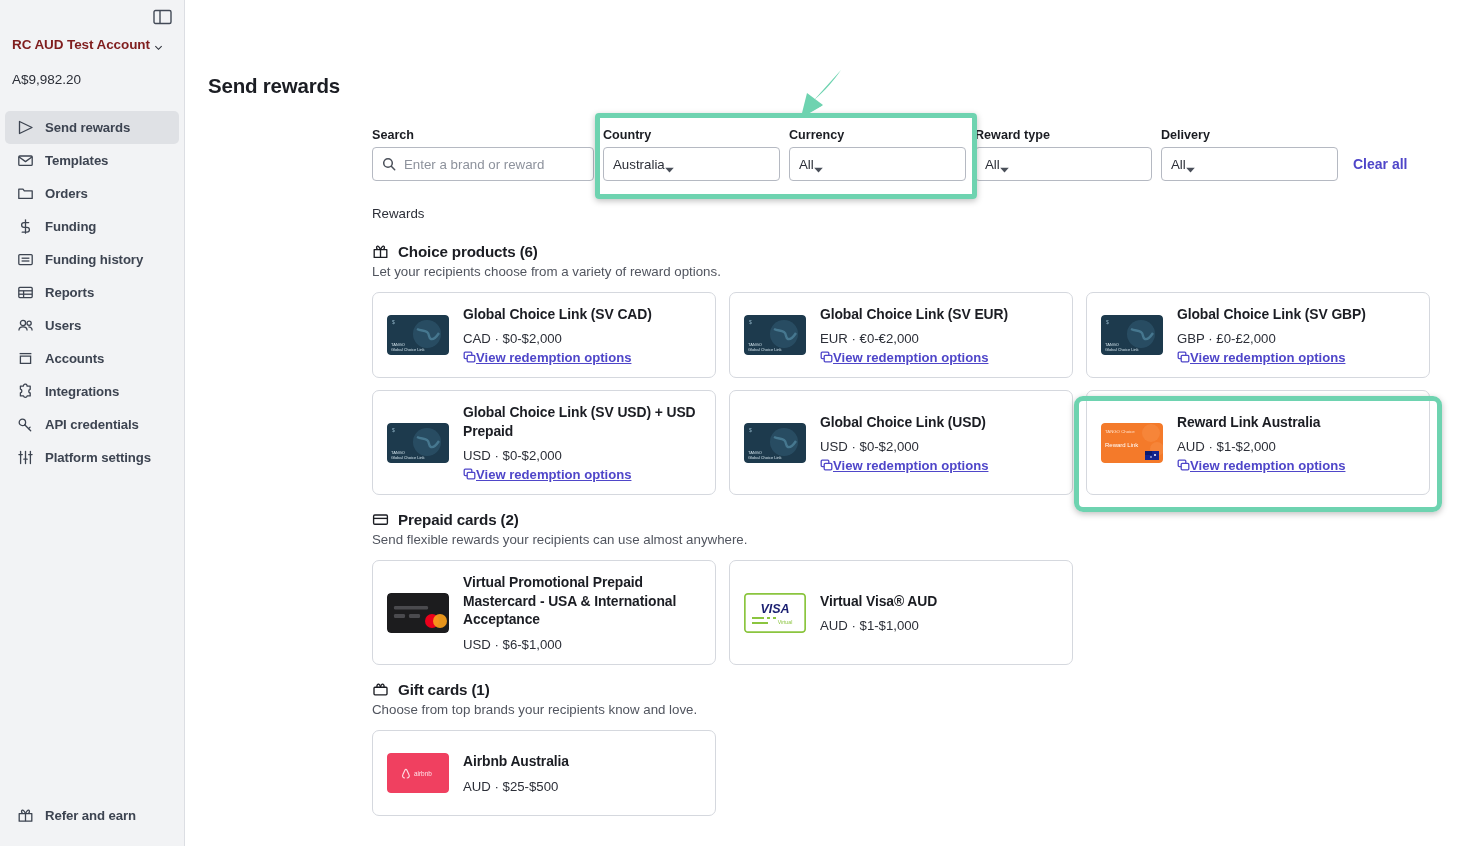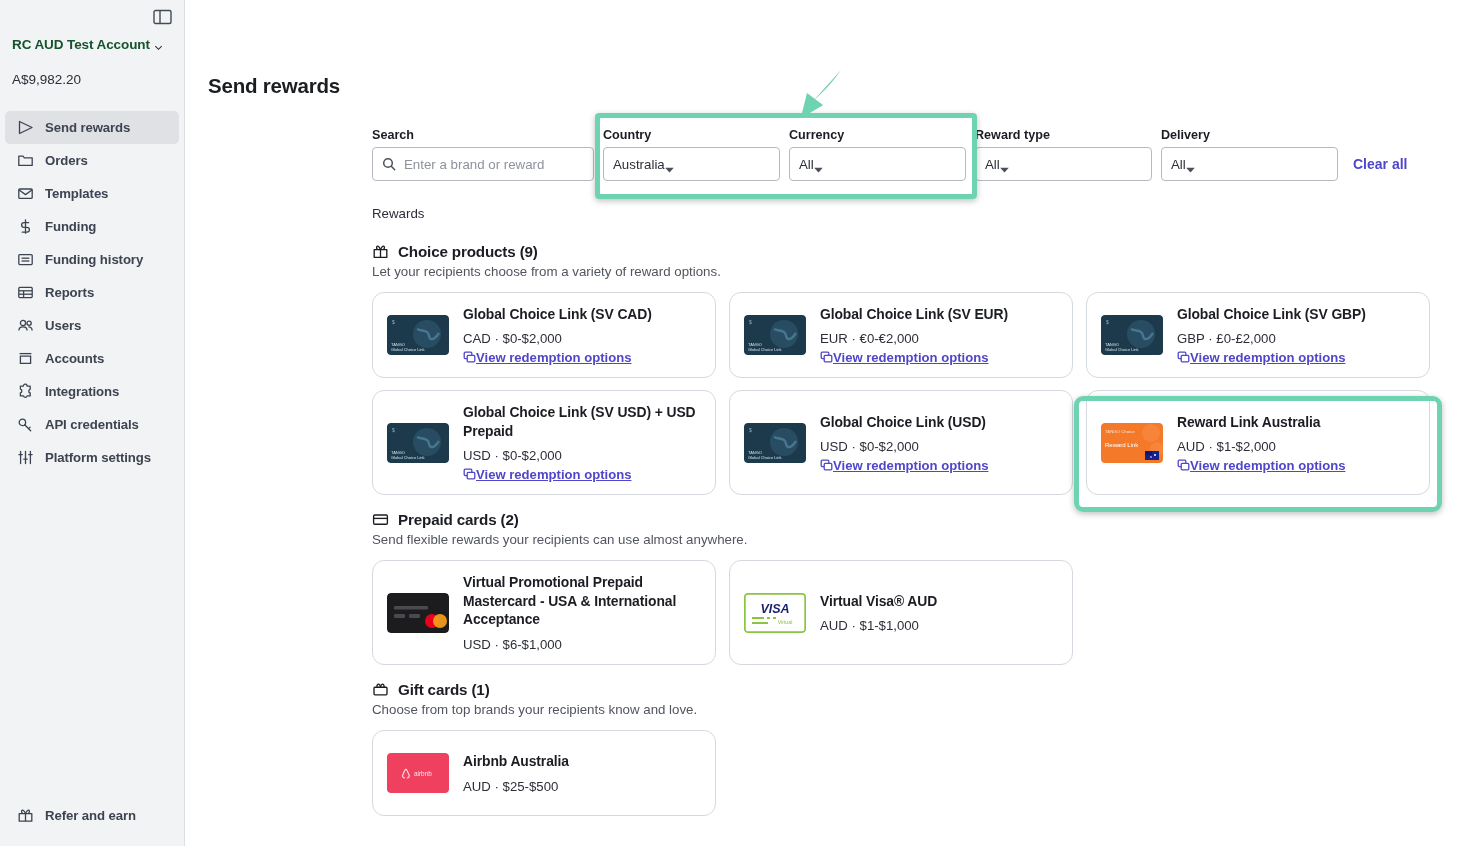--- a/index.html
+++ b/index.html
@@ -15,21 +15,21 @@
 
   
   #sidebar{
     position:absolute; left:0; top:0; width:185px; height:846px;
     background:#f2f3f5; border-right:1px solid #dcdee3;
   }
   .sb-toggle-row{ height:33px; display:flex; align-items:center; justify-content:flex-end; padding-right:12px; }
   .sb-toggle{ width:19px; height:16px; cursor:pointer; display:block; }
   .sb-account{ padding:4px 12px 0 12px; }
   .sb-acct-name{
-    font-size:13.5px; font-weight:bold; color:#14532d; letter-spacing:-.1px;
+    font-size:13.5px; font-weight:bold; color:#7f1d1d; letter-spacing:-.1px;
     display:flex; align-items:center; gap:4px; cursor:pointer;
   }
   .sb-acct-bal{ font-size:13.5px; color:#2c2f38; margin-top:20px; }
   .chev{ width:9px; height:9px; display:inline-block; }
   .sb-nav{ margin-top:24px; }
   .sb-item{
     display:flex; align-items:center; gap:11px;
     height:33px; padding:0 12px; margin:0 5px; border-radius:5px;
     font-size:13.2px; font-weight:bold; color:#3d4451; cursor:pointer;
     letter-spacing:-.1px;
@@ -69,21 +69,21 @@
   
   #sections{ position:absolute; left:187px; top:243px; width:1060px; }
   .section{ margin-bottom:16px; }
   .sec-head{ display:flex; align-items:center; gap:9px; }
   .sec-ico{ width:17px; height:17px; flex:0 0 17px; }
   .sec-title{ font-size:15.2px; font-weight:bold; color:#1b1d23; letter-spacing:-.15px; }
   .sec-sub{ font-size:13.3px; color:#51555f; margin-top:4px; margin-bottom:13px; }
 
   .grid{ display:flex; flex-wrap:wrap; gap:12px 13px; }
   .card{
-    width:344px; min-height:86px; border:1px solid #d5d8de; border-radius:12px;
+    width:344px; min-height:86px; border:1px solid #d5d8de; border-radius:7px;
     background:#fff; display:flex; align-items:center; gap:14px;
     padding:12px 14px; cursor:pointer;
   }
   .card.tall{ min-height:96px; }
   .thumb{ width:62px; height:40px; flex:0 0 62px; border-radius:4px; overflow:hidden; }
   .c-body{ flex:1; min-width:0; }
   .c-title{ font-size:13.9px; font-weight:bold; color:#1b1d23; line-height:1.33; letter-spacing:-.1px; }
   .c-meta{ font-size:13.2px; color:#2c2f38; margin-top:8px; }
   .c-link{
     display:flex; align-items:center; gap:0; margin-top:4px;
@@ -133,34 +133,34 @@
         <svg viewBox="0 0 17 17" width="17" height="17" fill="none" stroke="#3d4451" stroke-width="1.3" stroke-linejoin="round">
           <polygon points="2.5,2.5 15,8.5 2.5,14.5 2.5,2.5"></polygon>
         </svg>
       </span>
       <span>Send rewards</span>
     </div>
 
     <div class="sb-item">
       <span class="sb-ico">
         <svg viewBox="0 0 17 17" width="17" height="17" fill="none" stroke="#3d4451" stroke-width="1.3" stroke-linejoin="round">
-          <path d="M1.8 4.2h4.2l1.3 1.6h7.9v7.6H1.8z"></path>
-        </svg>
-      </span>
-      <span>Orders</span>
-    </div>
-
-    <div class="sb-item">
-      <span class="sb-ico">
-        <svg viewBox="0 0 17 17" width="17" height="17" fill="none" stroke="#3d4451" stroke-width="1.3" stroke-linejoin="round">
           <rect x="1.8" y="4" width="13.4" height="9.4" rx="1"></rect>
           <polyline points="1.8,4.8 8.5,9.6 15.2,4.8"></polyline>
         </svg>
       </span>
       <span>Templates</span>
+    </div>
+
+    <div class="sb-item">
+      <span class="sb-ico">
+        <svg viewBox="0 0 17 17" width="17" height="17" fill="none" stroke="#3d4451" stroke-width="1.3" stroke-linejoin="round">
+          <path d="M1.8 4.2h4.2l1.3 1.6h7.9v7.6H1.8z"></path>
+        </svg>
+      </span>
+      <span>Orders</span>
     </div>
 
     <div class="sb-item">
       <span class="sb-ico">
         <svg viewBox="0 0 17 17" width="17" height="17" fill="none" stroke="#3d4451" stroke-width="1.3" stroke-linecap="round">
           <line x1="8.5" y1="1.8" x2="8.5" y2="15.2"></line>
           <path d="M11.7 4.6H7a2.4 2.4 0 0 0 0 4.8h3a2.4 2.4 0 0 1 0 4.8H5.2"></path>
         </svg>
       </span>
       <span>Funding</span>
@@ -335,21 +335,21 @@
 
   <div id="sections">
       <div class="section">
         <div class="sec-head">
           <span class="sec-ico"><svg viewBox="0 0 17 17" width="17" height="17" fill="none" stroke="#1b1d23" stroke-width="1.35" stroke-linejoin="round">
               <rect x="2.2" y="6.6" width="12.6" height="7.8"></rect>
               <line x1="8.5" y1="6.6" x2="8.5" y2="14.4"></line>
               <path d="M8.5 6.6C7.6 4.5 6.6 2.9 5.4 3.1 4.3 3.3 4.2 5.3 5.6 6.6"></path>
               <path d="M8.5 6.6c.9-2.1 1.9-3.7 3.1-3.5 1.1.2 1.2 2.2-.2 3.5"></path>
             </svg></span>
-          <span class="sec-title">Choice products (9)</span>
+          <span class="sec-title">Choice products (6)</span>
         </div>
         <div class="sec-sub">Let your recipients choose from a variety of reward options.</div>
         <div class="grid">
           <div class="card">
             <span class="thumb"><svg viewBox="0 0 62 40" width="62" height="40">
                 <rect width="62" height="40" rx="3" fill="#1d3a4d"></rect>
                 <circle cx="40" cy="19" r="14" fill="#2a5066" opacity=".85"></circle>
                 <path d="M30 14c4 2 7 1 10 3s1 6 4 7 6-3 8-6" stroke="#46778f" stroke-width="2.4" fill="none"></path>
                 <text x="5" y="9" font-size="5" fill="#8fb2c4" font-family="sans-serif">$</text>
                 <text x="4" y="31" font-size="4" fill="#cfe0e9" font-family="sans-serif">TANGO</text>

